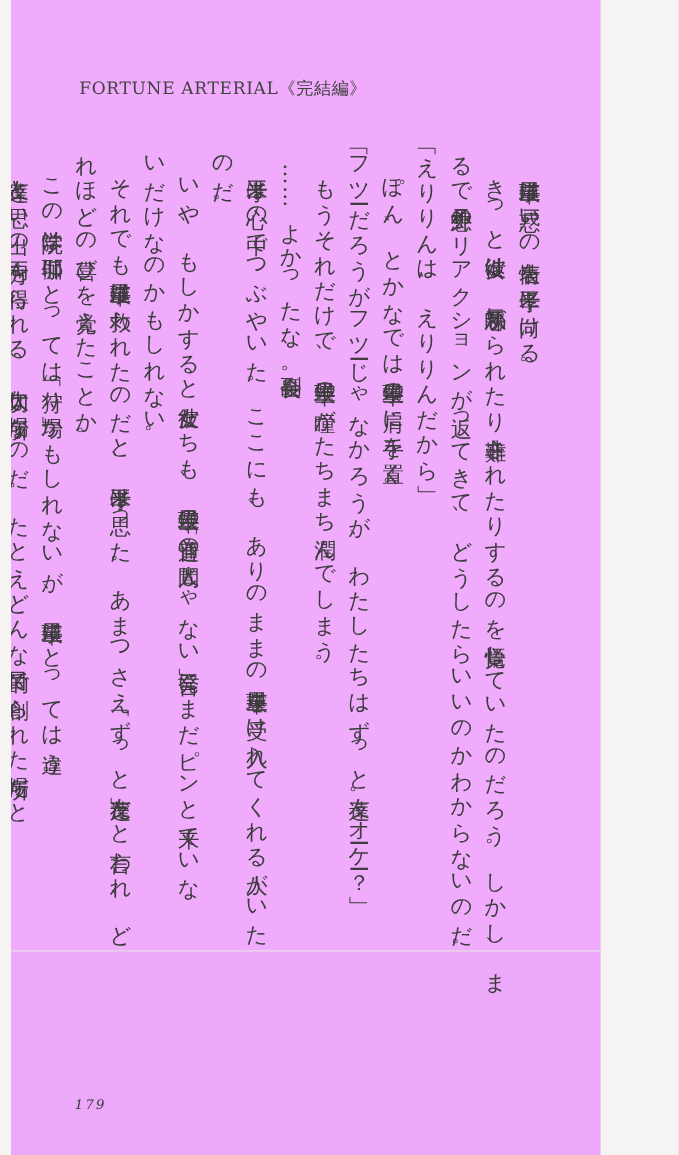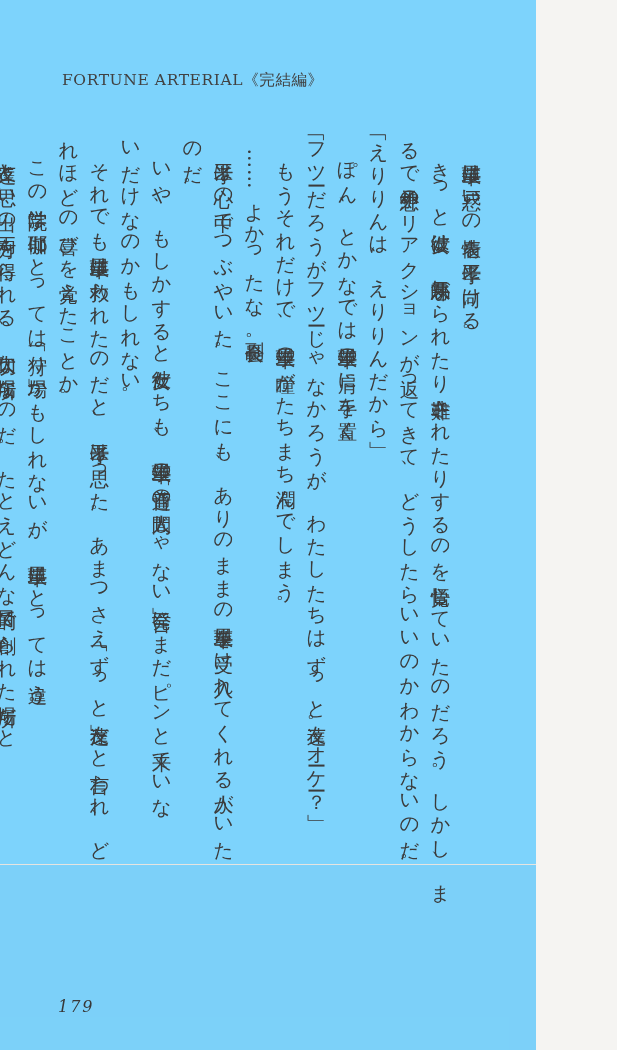--- a/index.html
+++ b/index.html
@@ -4,23 +4,24 @@
 <style>
   html, body { margin: 0; padding: 0; }
   body {
     width: 617px; height: 1050px;
     background: #f5f4f2;
     font-family: "DejaVu Serif", "Liberation Serif", serif;
   }
   .page {
     position: relative;
     width: 536px; height: 1050px;
-    background: #7dd3fc;
+    background: #f0abfc;
     overflow: hidden;
     color: #3c3c3c;
+    margin-left: 10px;
   }
   .running-header {
     position: absolute;
     top: 70px; left: 62px;
     font-size: 15.5px;
     letter-spacing: 0.6px;
     color: #414141;
     white-space: nowrap;
   }
   .text-area {
@@ -49,21 +50,21 @@
     position: absolute;
     left: 0; top: 865px;
     width: 617px; height: 185px;
     background: rgba(70, 68, 64, 0.015);
     pointer-events: none;
   }
   .page-number {
     position: absolute;
     left: 58px; top: 997px;
     font-style: italic;
-    font-size: 16px;
+    font-size: 12px;
     letter-spacing: 2px;
     color: #383838;
   }
 </style>
 </head>
 <body>
 
 <div class="page">
 
   <div class="running-header">FORTUNE ARTERIAL《完結編》</div>

